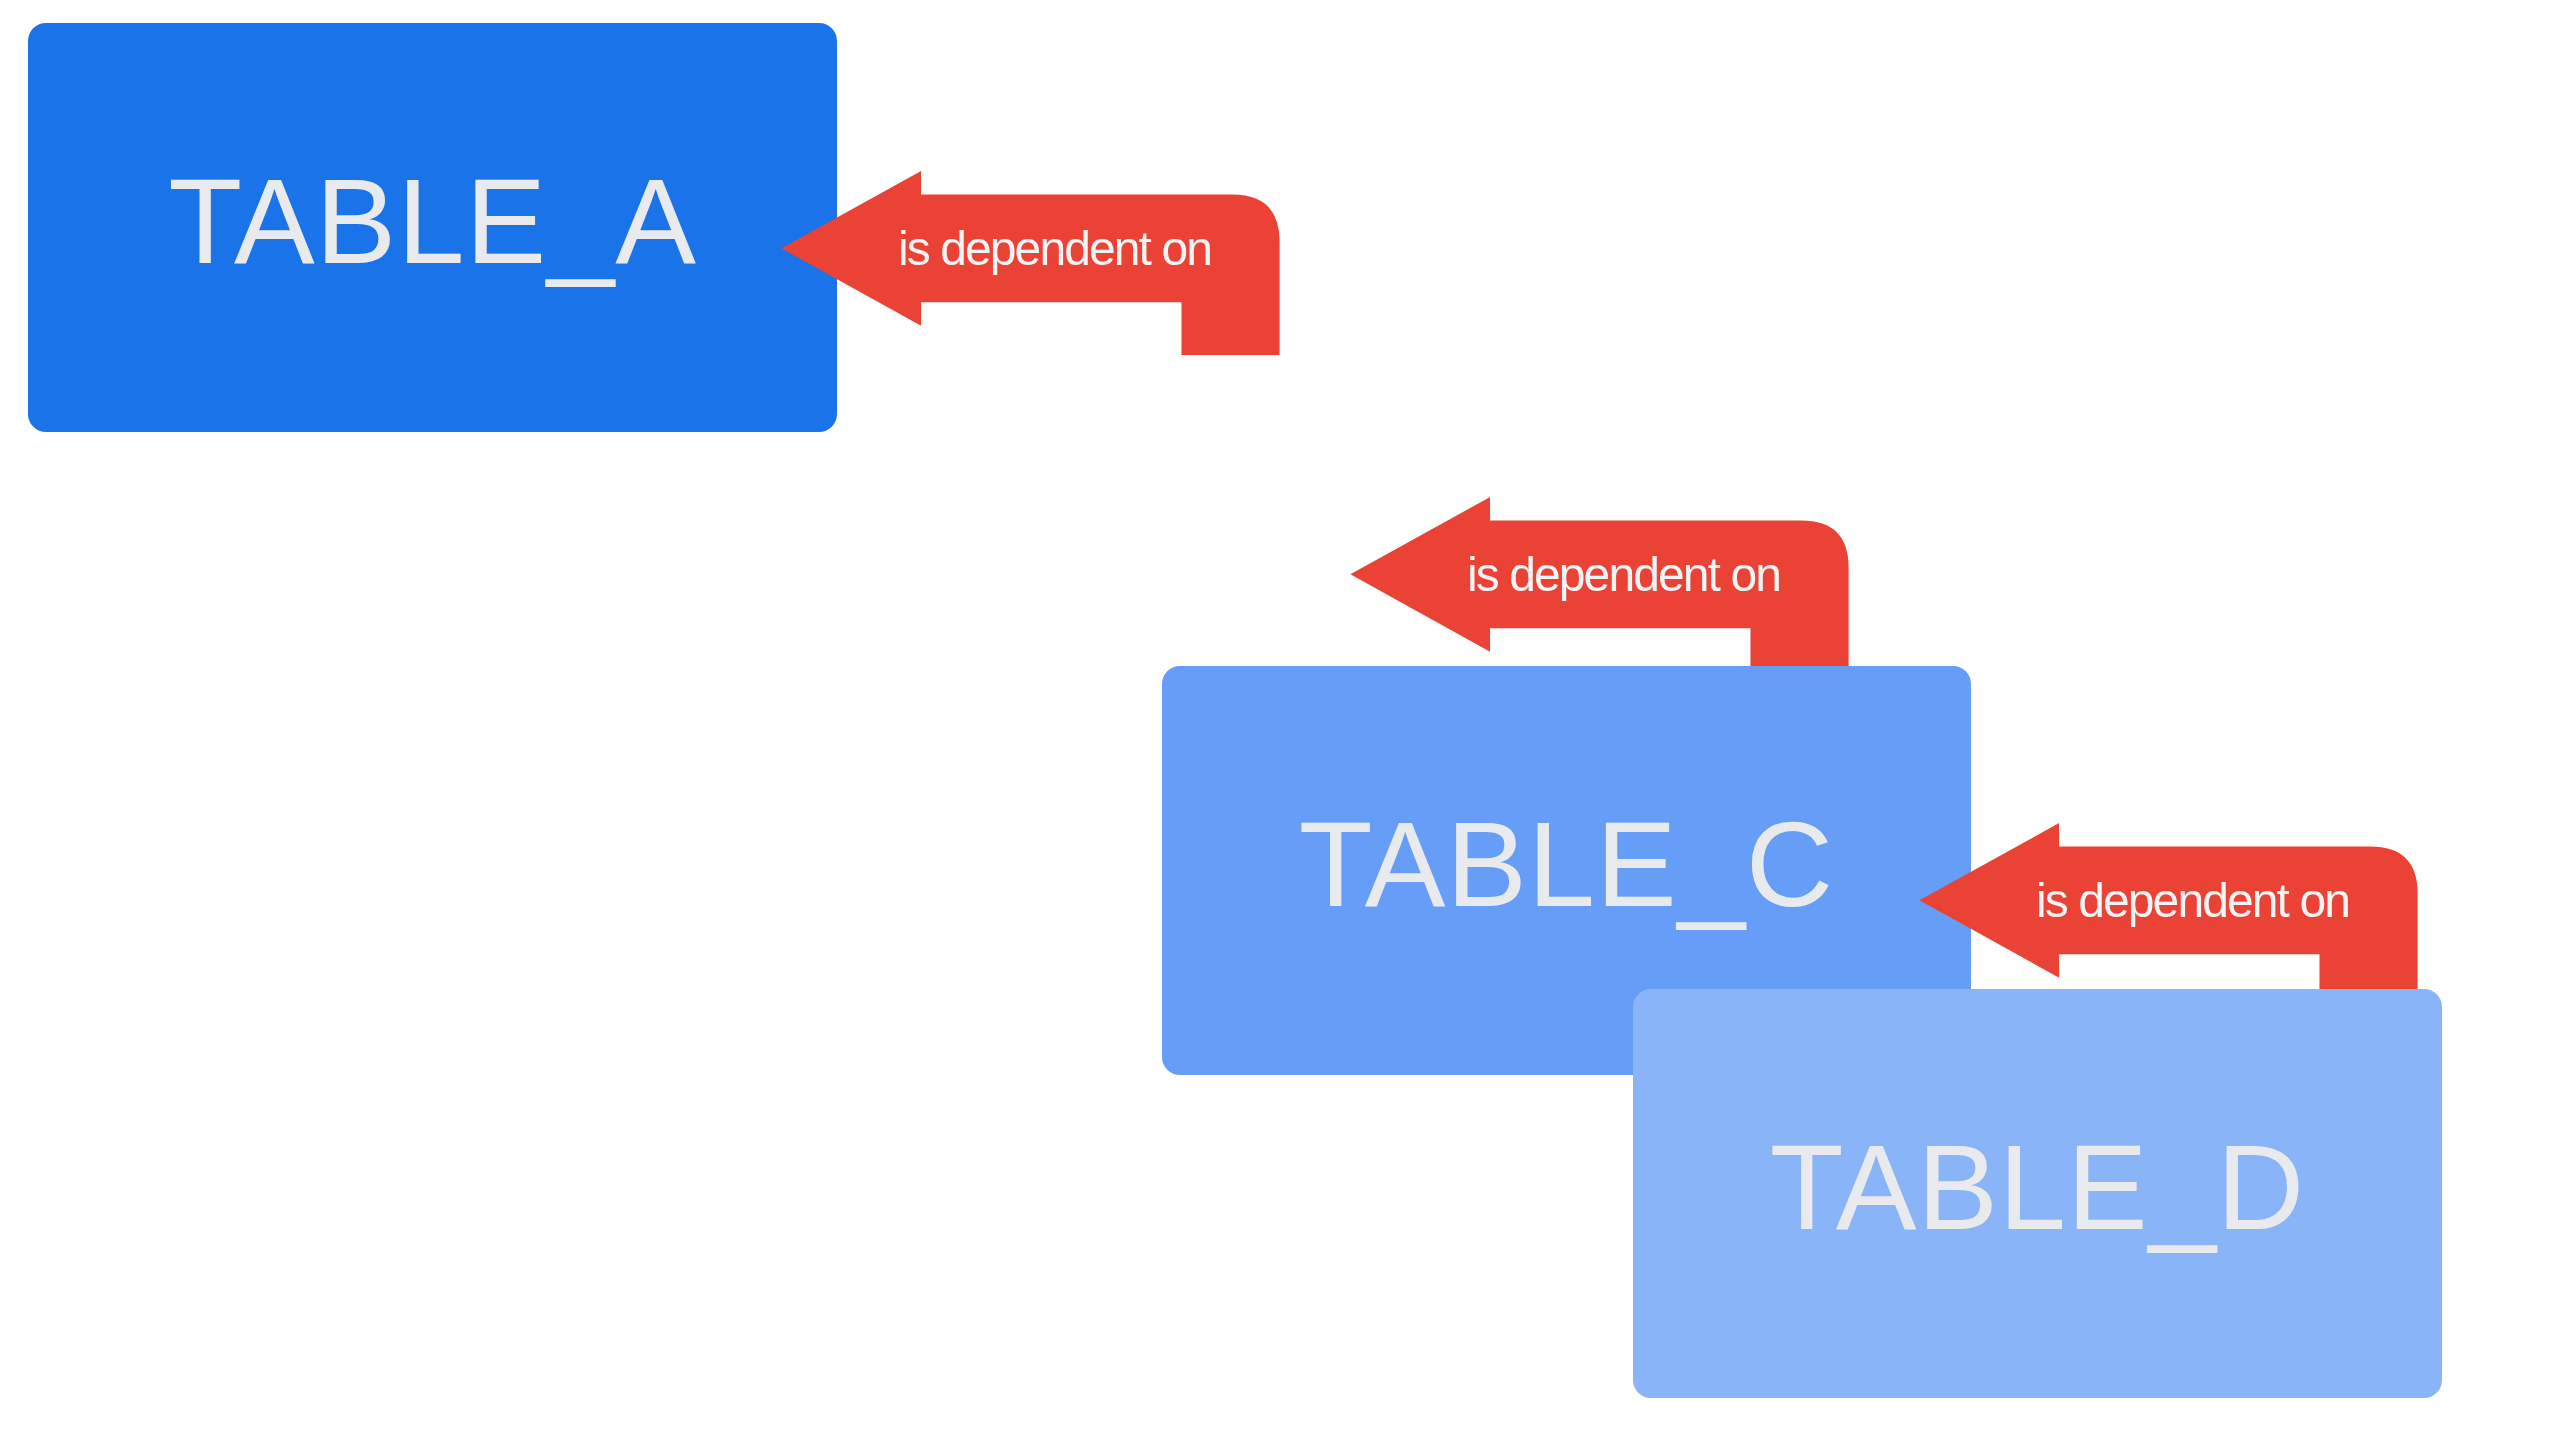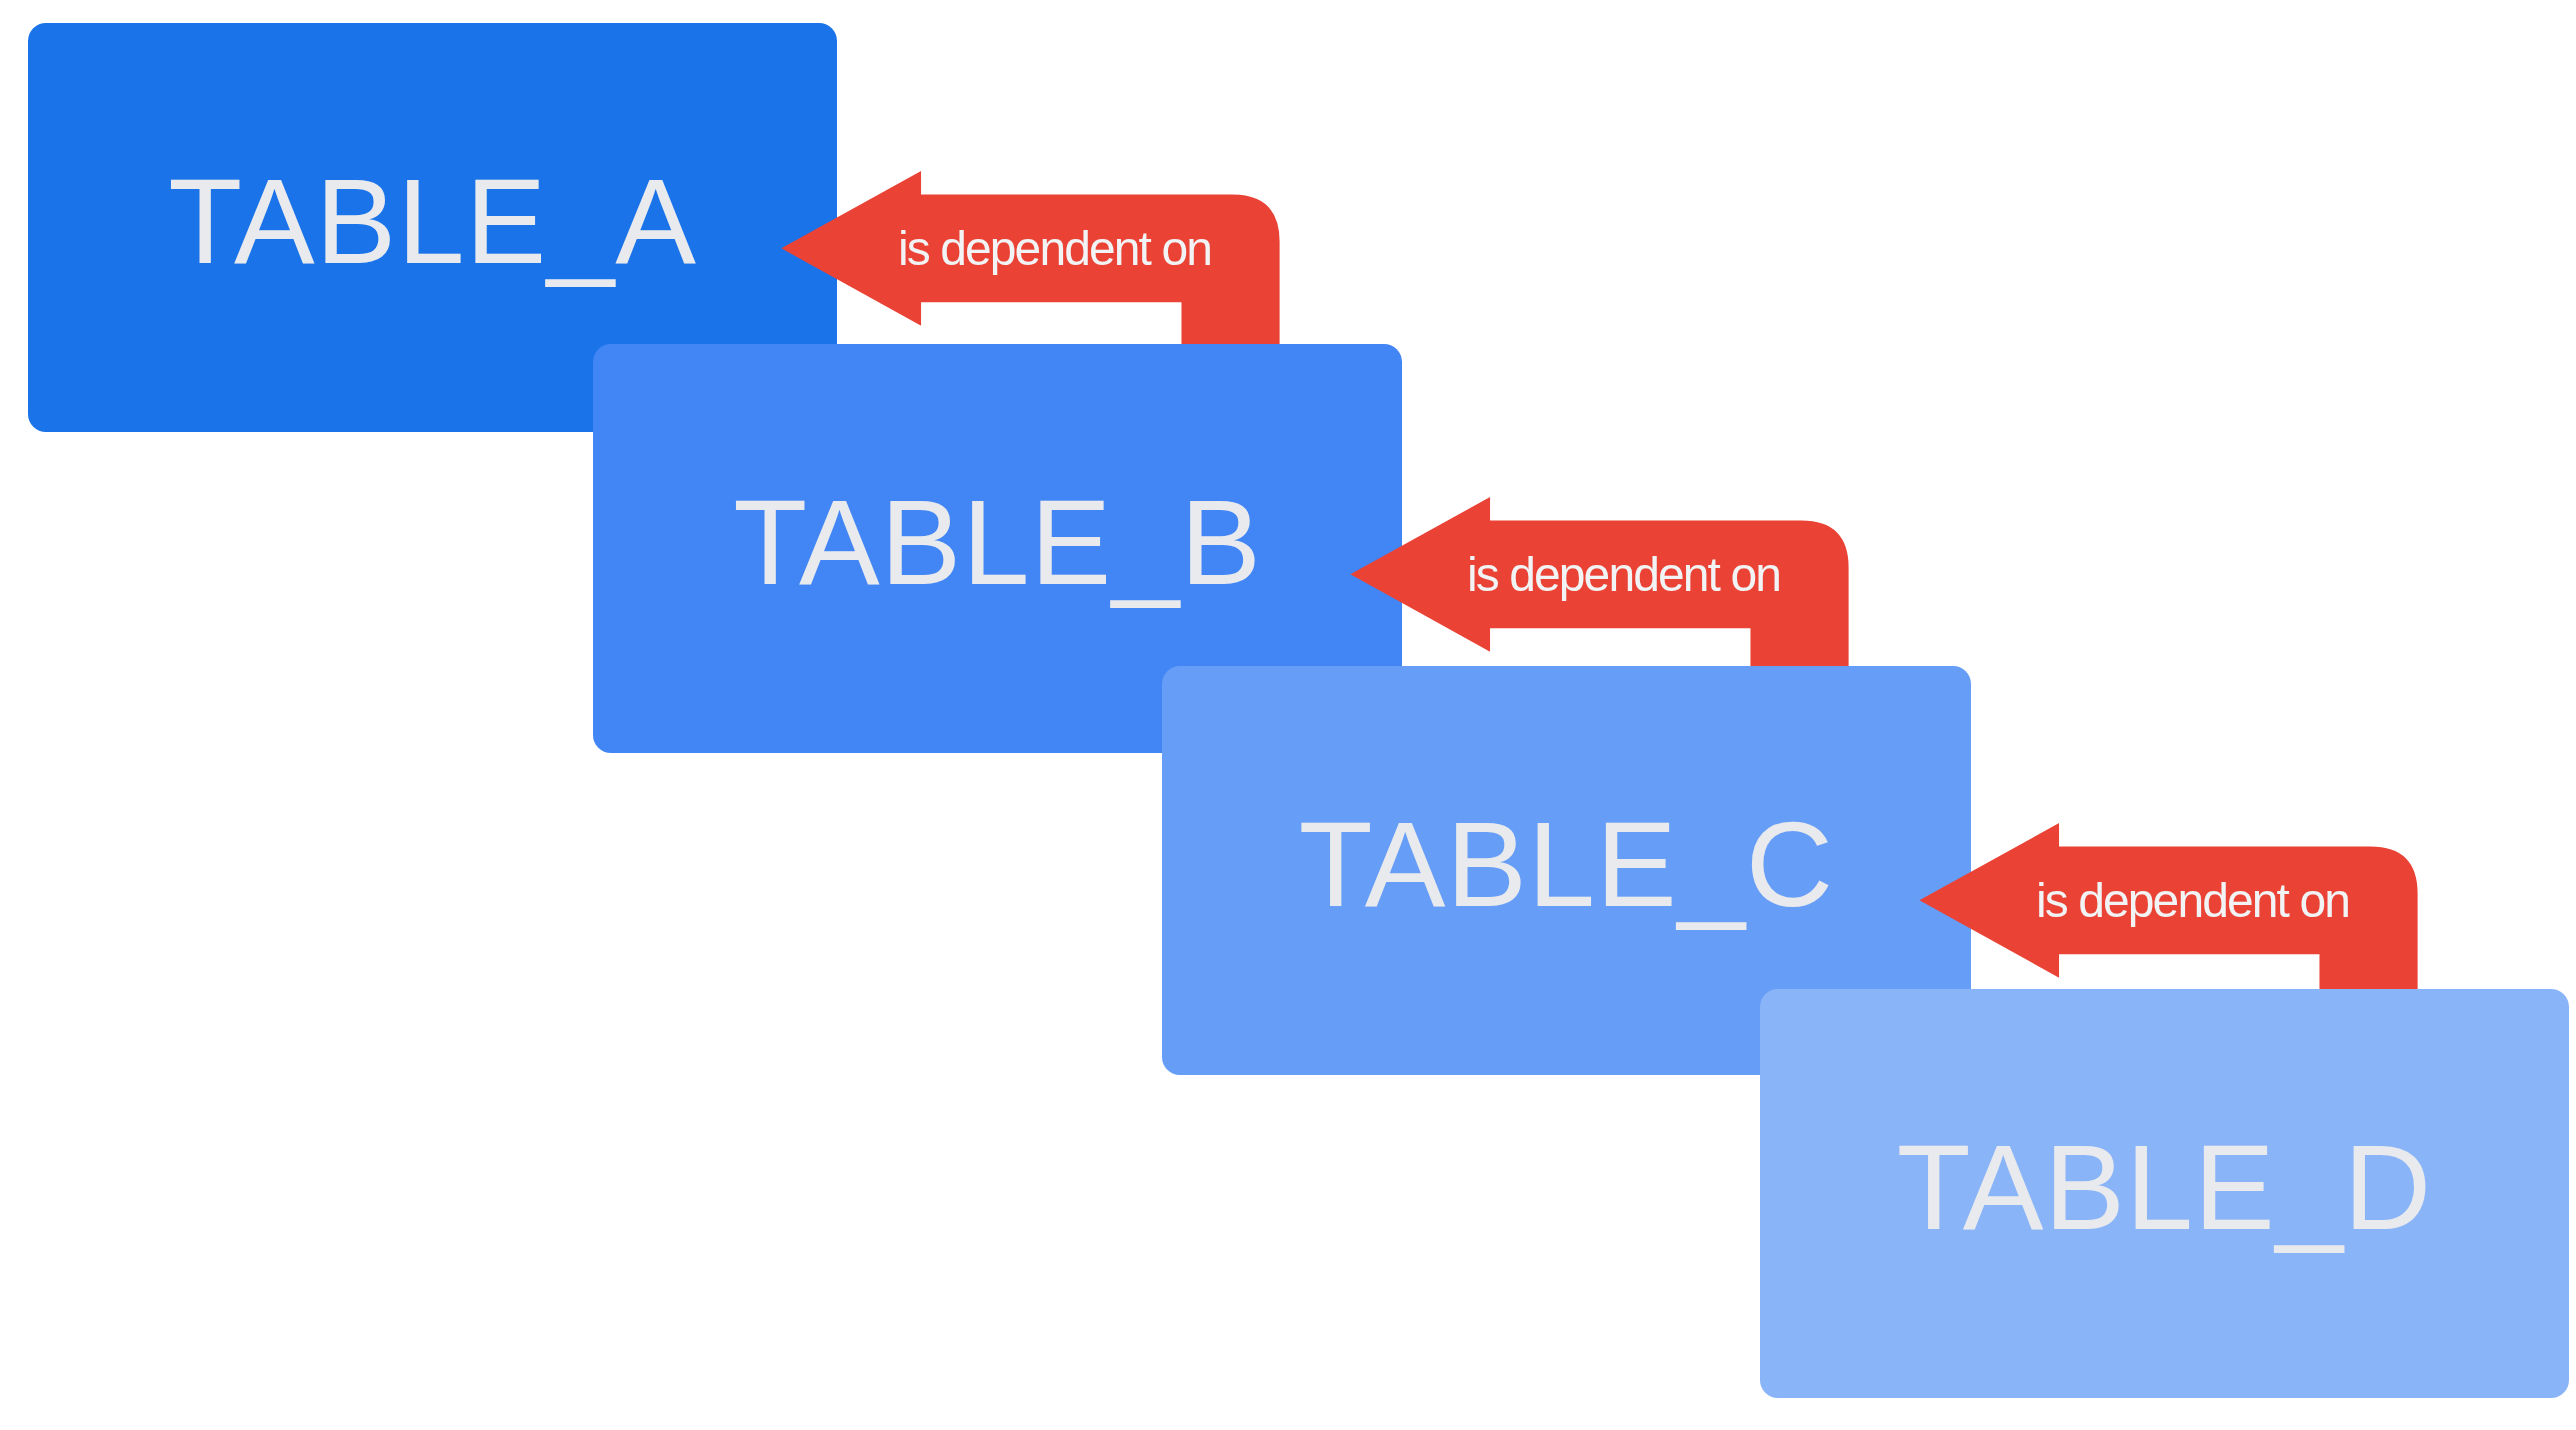--- a/index.html
+++ b/index.html
@@ -29,21 +29,21 @@
     font-size: 121px;
     font-weight: 400;
     letter-spacing: 0.9px;
     white-space: nowrap;
     line-height: 1;
     transform: translateY(-5.7px);
   }
   .box-a { left: 28px;   top: 23px;   background: #1a73e8; }
   .box-b { left: 593px;  top: 344px;  background: #4285f4; }
   .box-c { left: 1162px; top: 666px;  background: #669df6; }
-  .box-d { left: 1760px; top: 989px; background: #8ab4f8; }
+  .box-d { left: 1633px; top: 989px; background: #8ab4f8; }
 
   .arrow {
     position: absolute;
     width: 499px;
     height: 184px;
   }
   .arrow-1 { left: 781px;  top: 171px; }
   .arrow-2 { left: 1350px; top: 497px; }
   .arrow-3 { left: 1919px; top: 823px; }
   .arrow svg {
@@ -76,23 +76,20 @@
     <span class="tlabel">TABLE_A</span>
   </div>
 
   <div class="arrow arrow-1">
     <svg width="499" height="184" viewBox="0 0 528 195">
       <path d="M 0 82 L 148 164 L 148 139 L 424 139 L 424 195 L 528 195 L 528 75 Q 528 25 478 25 L 148 25 L 148 0 Z" fill="#ea4335"></path>
     </svg>
     <span class="alabel">is dependent on</span>
   </div>
 
-  <div class="tbox box-b" style="background-color: rgb(66, 133, 244);">
-    <span class="tlabel">TABLE_B</span>
-  </div>
 
   <div class="arrow arrow-2">
     <svg width="499" height="184" viewBox="0 0 528 195">
       <path d="M 0 82 L 148 164 L 148 139 L 424 139 L 424 195 L 528 195 L 528 75 Q 528 25 478 25 L 148 25 L 148 0 Z" fill="#ea4335"></path>
     </svg>
     <span class="alabel">is dependent on</span>
   </div>
 
   <div class="tbox box-c" style="background-color: rgb(102, 157, 246);">
     <span class="tlabel">TABLE_C</span>

